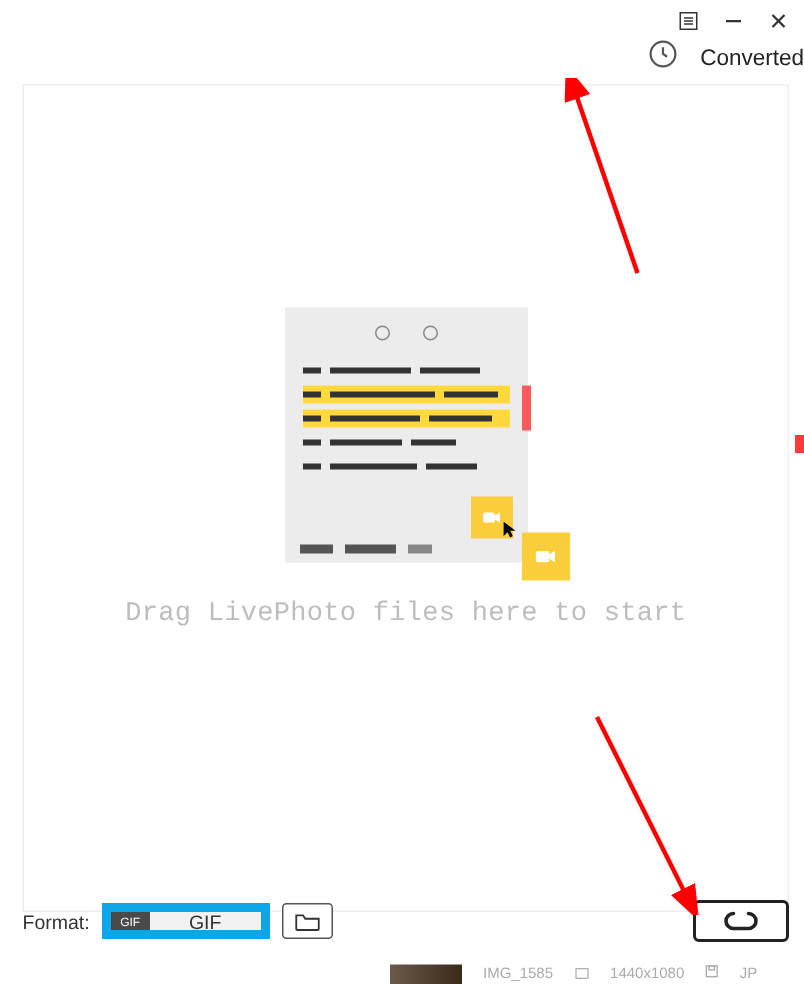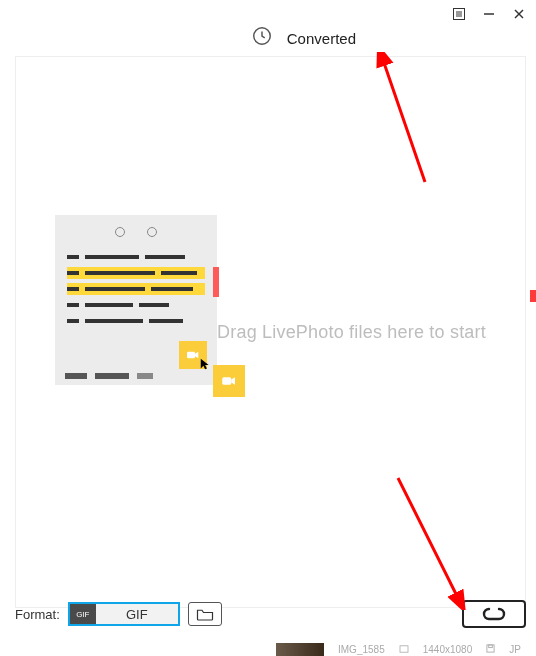--- a/index.html
+++ b/index.html
@@ -26,40 +26,40 @@
     align-items: center;
     justify-content: center;
     color: #333;
     cursor: pointer;
   }
   .header {
     height: 28px;
     display: flex;
     align-items: center;
     justify-content: flex-end;
-    padding-right: 180px;
     gap: 14px;
     position: relative;
   }
   .converted-label {
     font-size: 15px;
     color: #222;
   }
   .main {
     position: absolute;
     left: 15px;
     right: 10px;
     top: 56px;
     bottom: 48px;
     border: 1px solid #eee;
     background: #fff;
     display: flex;
-    flex-direction: row;
+    flex-direction: column;
     align-items: center;
     justify-content: center;
+    font-family: Liberation Mono, monospace;
   }
   .dropzone-illustration {
     width: 162px;
     height: 170px;
     background: #ececec;
     position: relative;
     margin-bottom: 24px;
     margin-top: -40px;
   }
   .illu-dots {
@@ -133,21 +133,21 @@
     align-items: center;
     gap: 8px;
   }
   .format-label {
     font-size: 13px;
     color: #333;
   }
   .format-select {
     display: flex;
     align-items: center;
-    border: 2px solid #0ea5e9;
+    border: 6px solid #0ea5e9;
     height: 24px;
     width: 112px;
     overflow: hidden;
     cursor: pointer;
     background: #4c1d95;
   }
   .format-badge {
     width: 26px; height: 100%;
     background: #4a4a4a;
     color: #fff;
@@ -187,21 +187,20 @@
   .bg-row {
     position: absolute;
     bottom: 0; left: 260px; right: 0;
     height: 14px;
     display: flex;
     align-items: center;
     gap: 14px;
     font-size: 10px;
     color: #aaa;
     overflow: hidden;
-    margin-left: 16px;
   }
   .bg-thumb {
     width: 48px; height: 13px;
     background: linear-gradient(90deg,#6a5a4a,#3a2a1a);
   }
   .red-tick {
     position: absolute;
     right: 0px; top: 290px;
     width: 6px; height: 12px;
     background: #ff3a3a;

